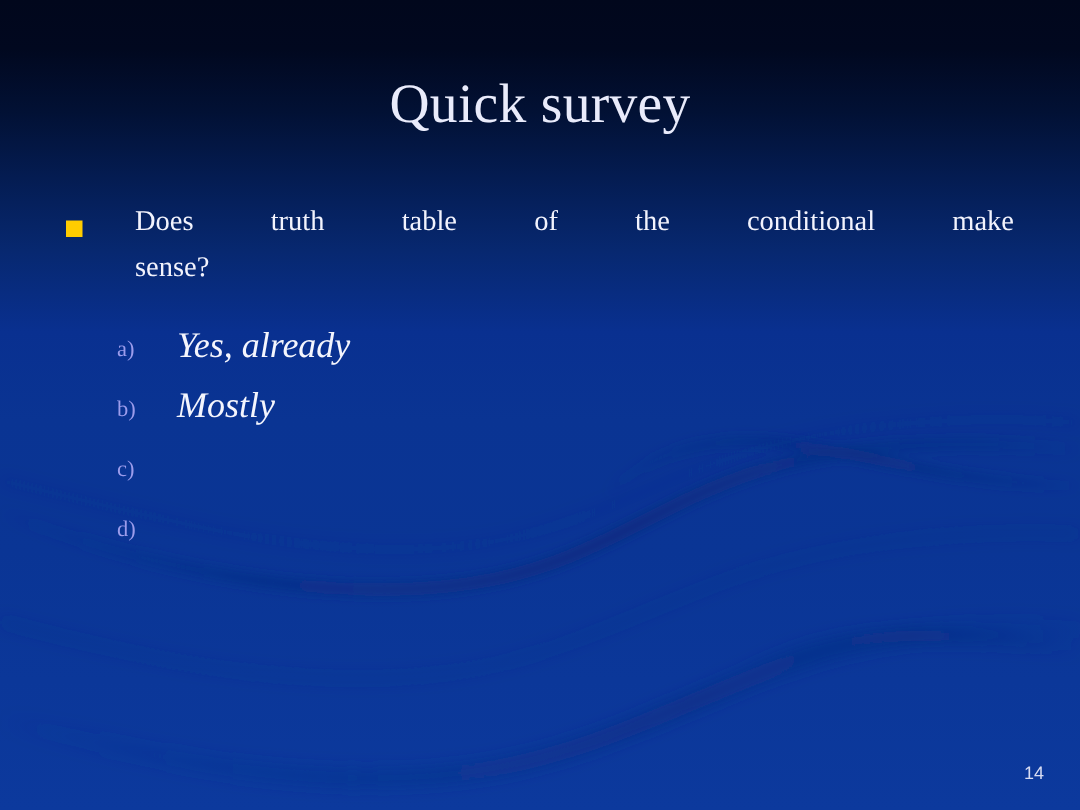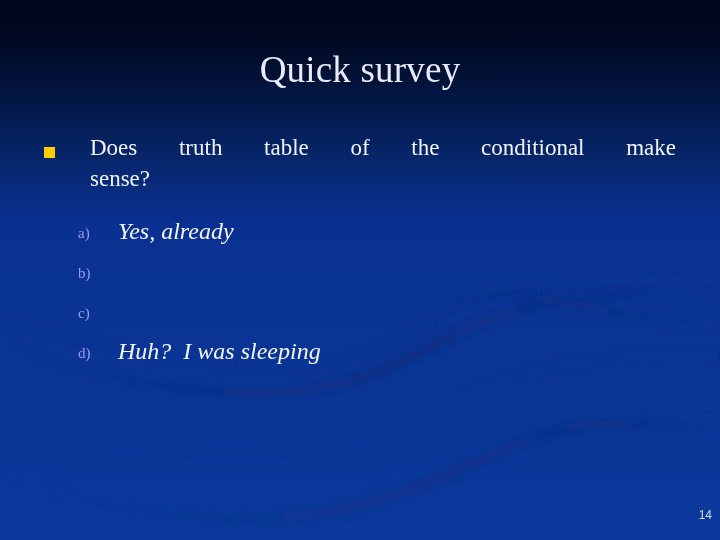--- a/index.html
+++ b/index.html
@@ -66,21 +66,21 @@
     position: absolute;
     left: 4px;
     top: 15px;
     width: 11px;
     height: 11px;
     background: #ffcc00;
   }
   .bullet-text {
     margin-left: 50px;
     color: #f2f3fd;
-    font-size: 23px;
+    font-size: 19px;
     line-height: 31px;
     text-align: justify;
     text-align-last: left;
     text-justify: inter-word;
   }
   .bullet-text .just-line {
     display: block;
     text-align: justify;
     text-align-last: justify;
     white-space: pre;
@@ -116,21 +116,21 @@
     color: #f4f5fd;
     font-size: 24px;
     line-height: 30px;
     white-space: pre;
     font-style: italic;
   }
 
   
   #page-number {
     position: absolute;
-    right: 8px;
+    right: 24px;
     bottom: 18px;
     color: #d8dcf2;
     font-size: 12px;
     line-height: 14px;
     font-family: "Liberation Sans", "DejaVu Sans", sans-serif;
     white-space: pre;
   }
 </style>
 </head>
 <body>
@@ -205,29 +205,29 @@
 
     <div id="options">
 
       <div class="option-row">
         <span class="option-marker">a)</span>
         <span class="option-label">Yes, already</span>
       </div>
 
       <div class="option-row">
         <span class="option-marker">b)</span>
+        <span class="option-label">Mostly</span>
       </div>
 
       <div class="option-row">
         <span class="option-marker">c)</span>
       </div>
 
       <div class="option-row">
         <span class="option-marker">d)</span>
-        <span class="option-label">Huh?  I was sleeping</span>
       </div>
 
     </div>
   </div>
 
   <div id="page-number">14</div>
 
 </div>
 
 </body></html>

